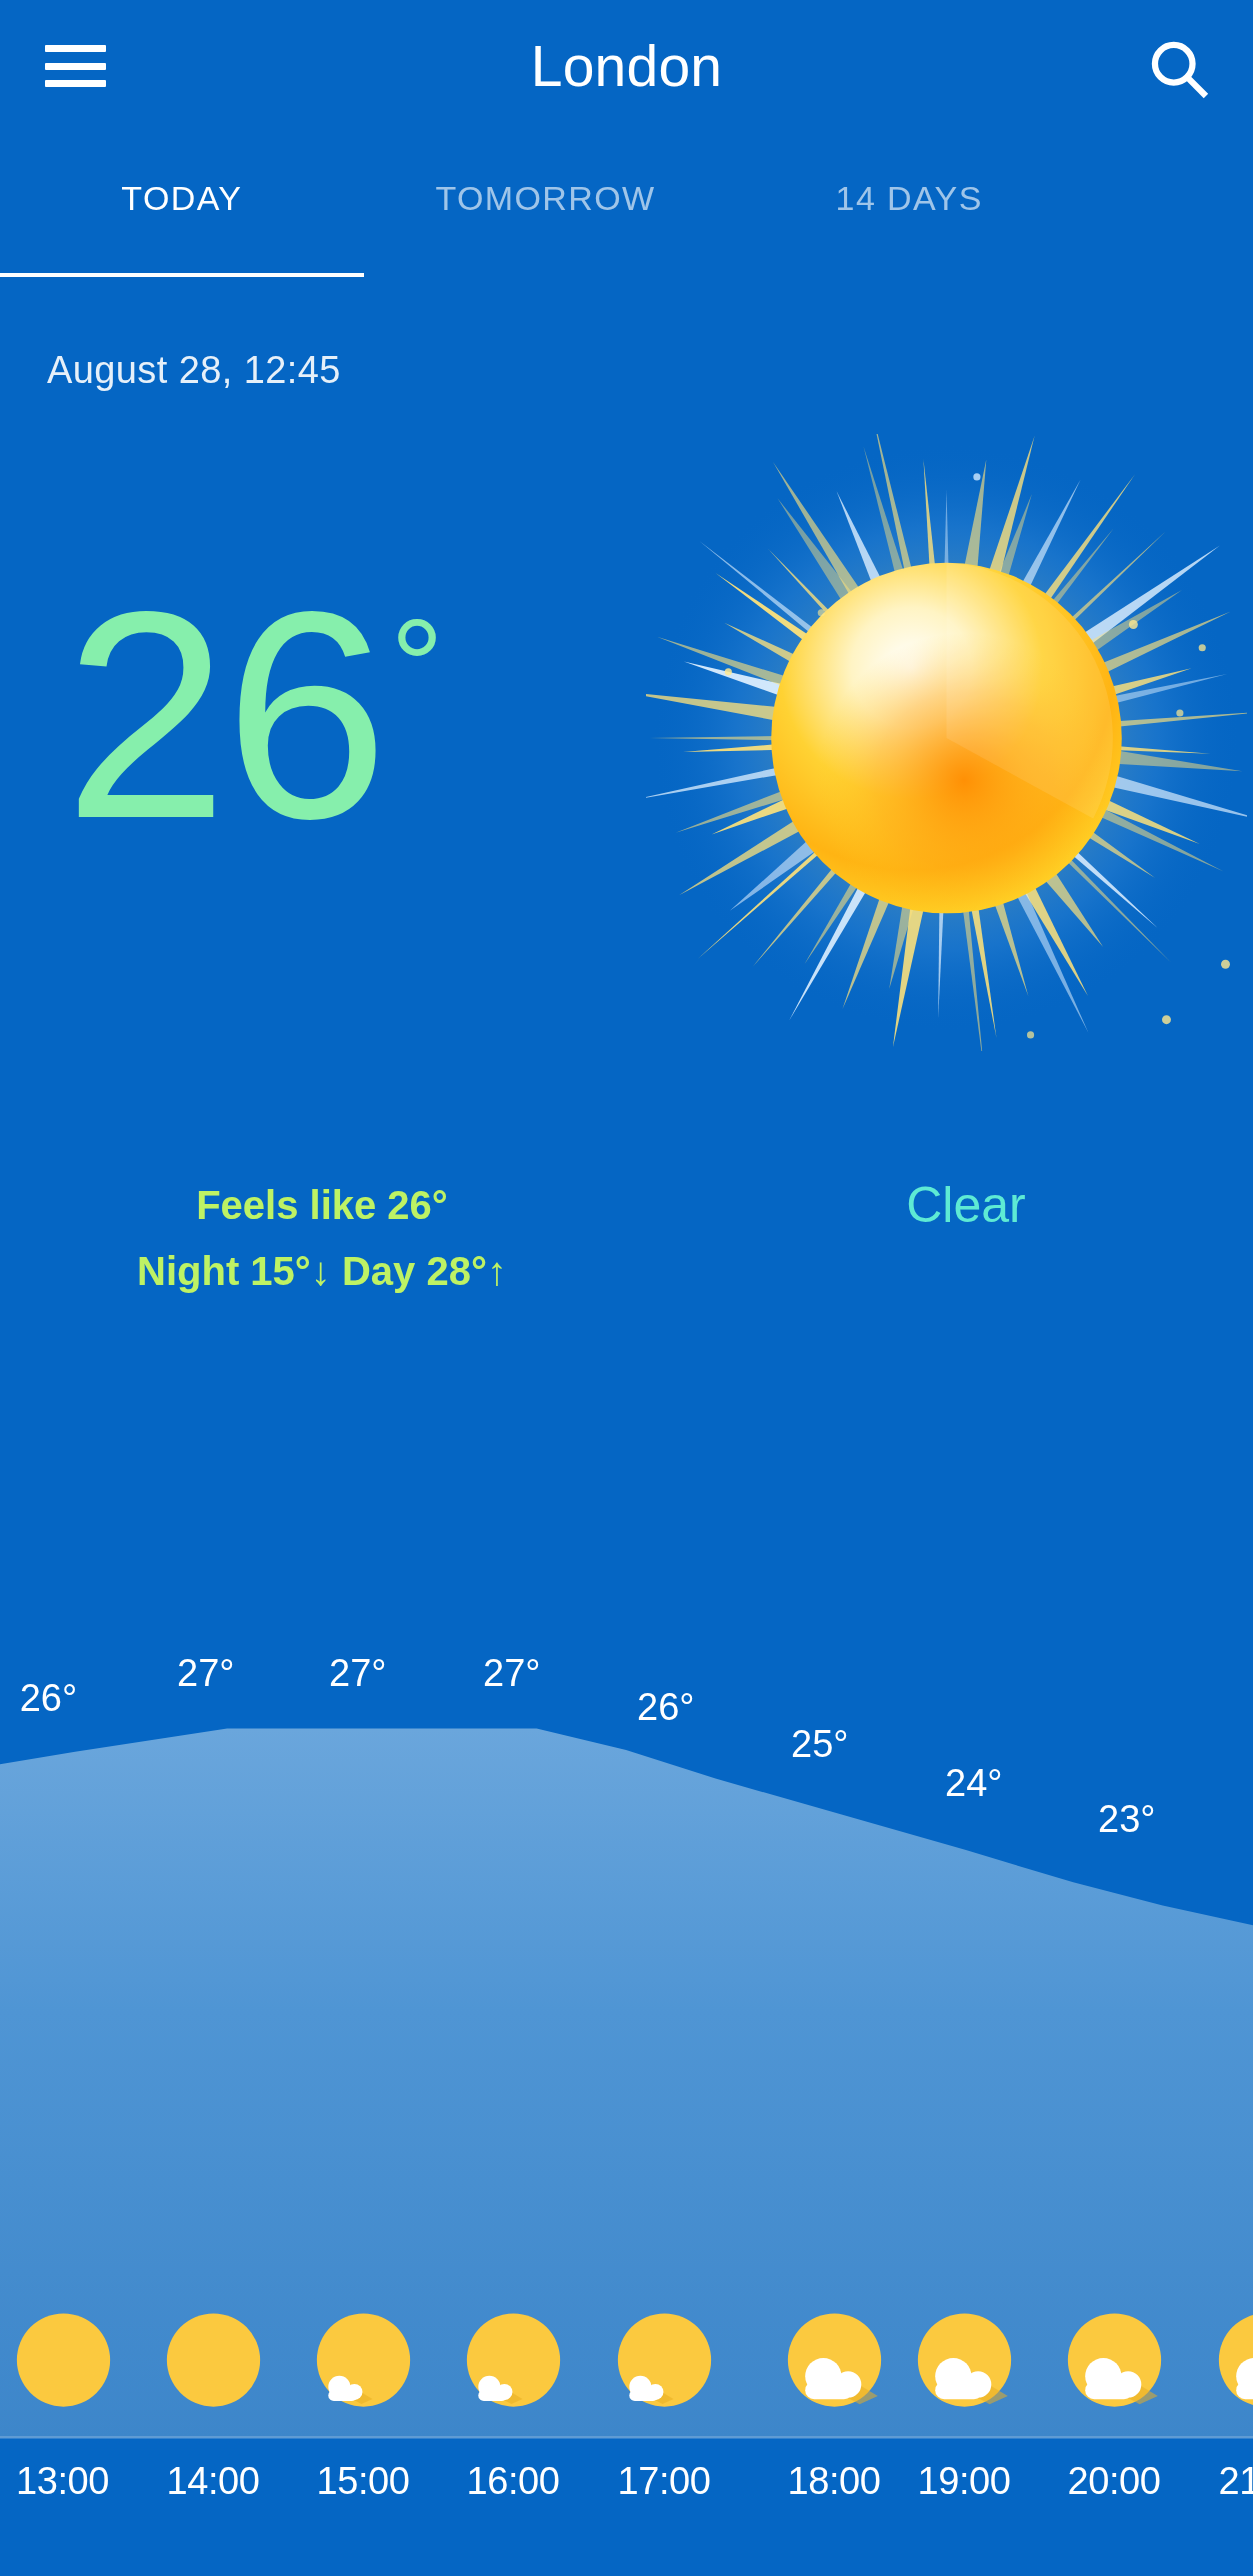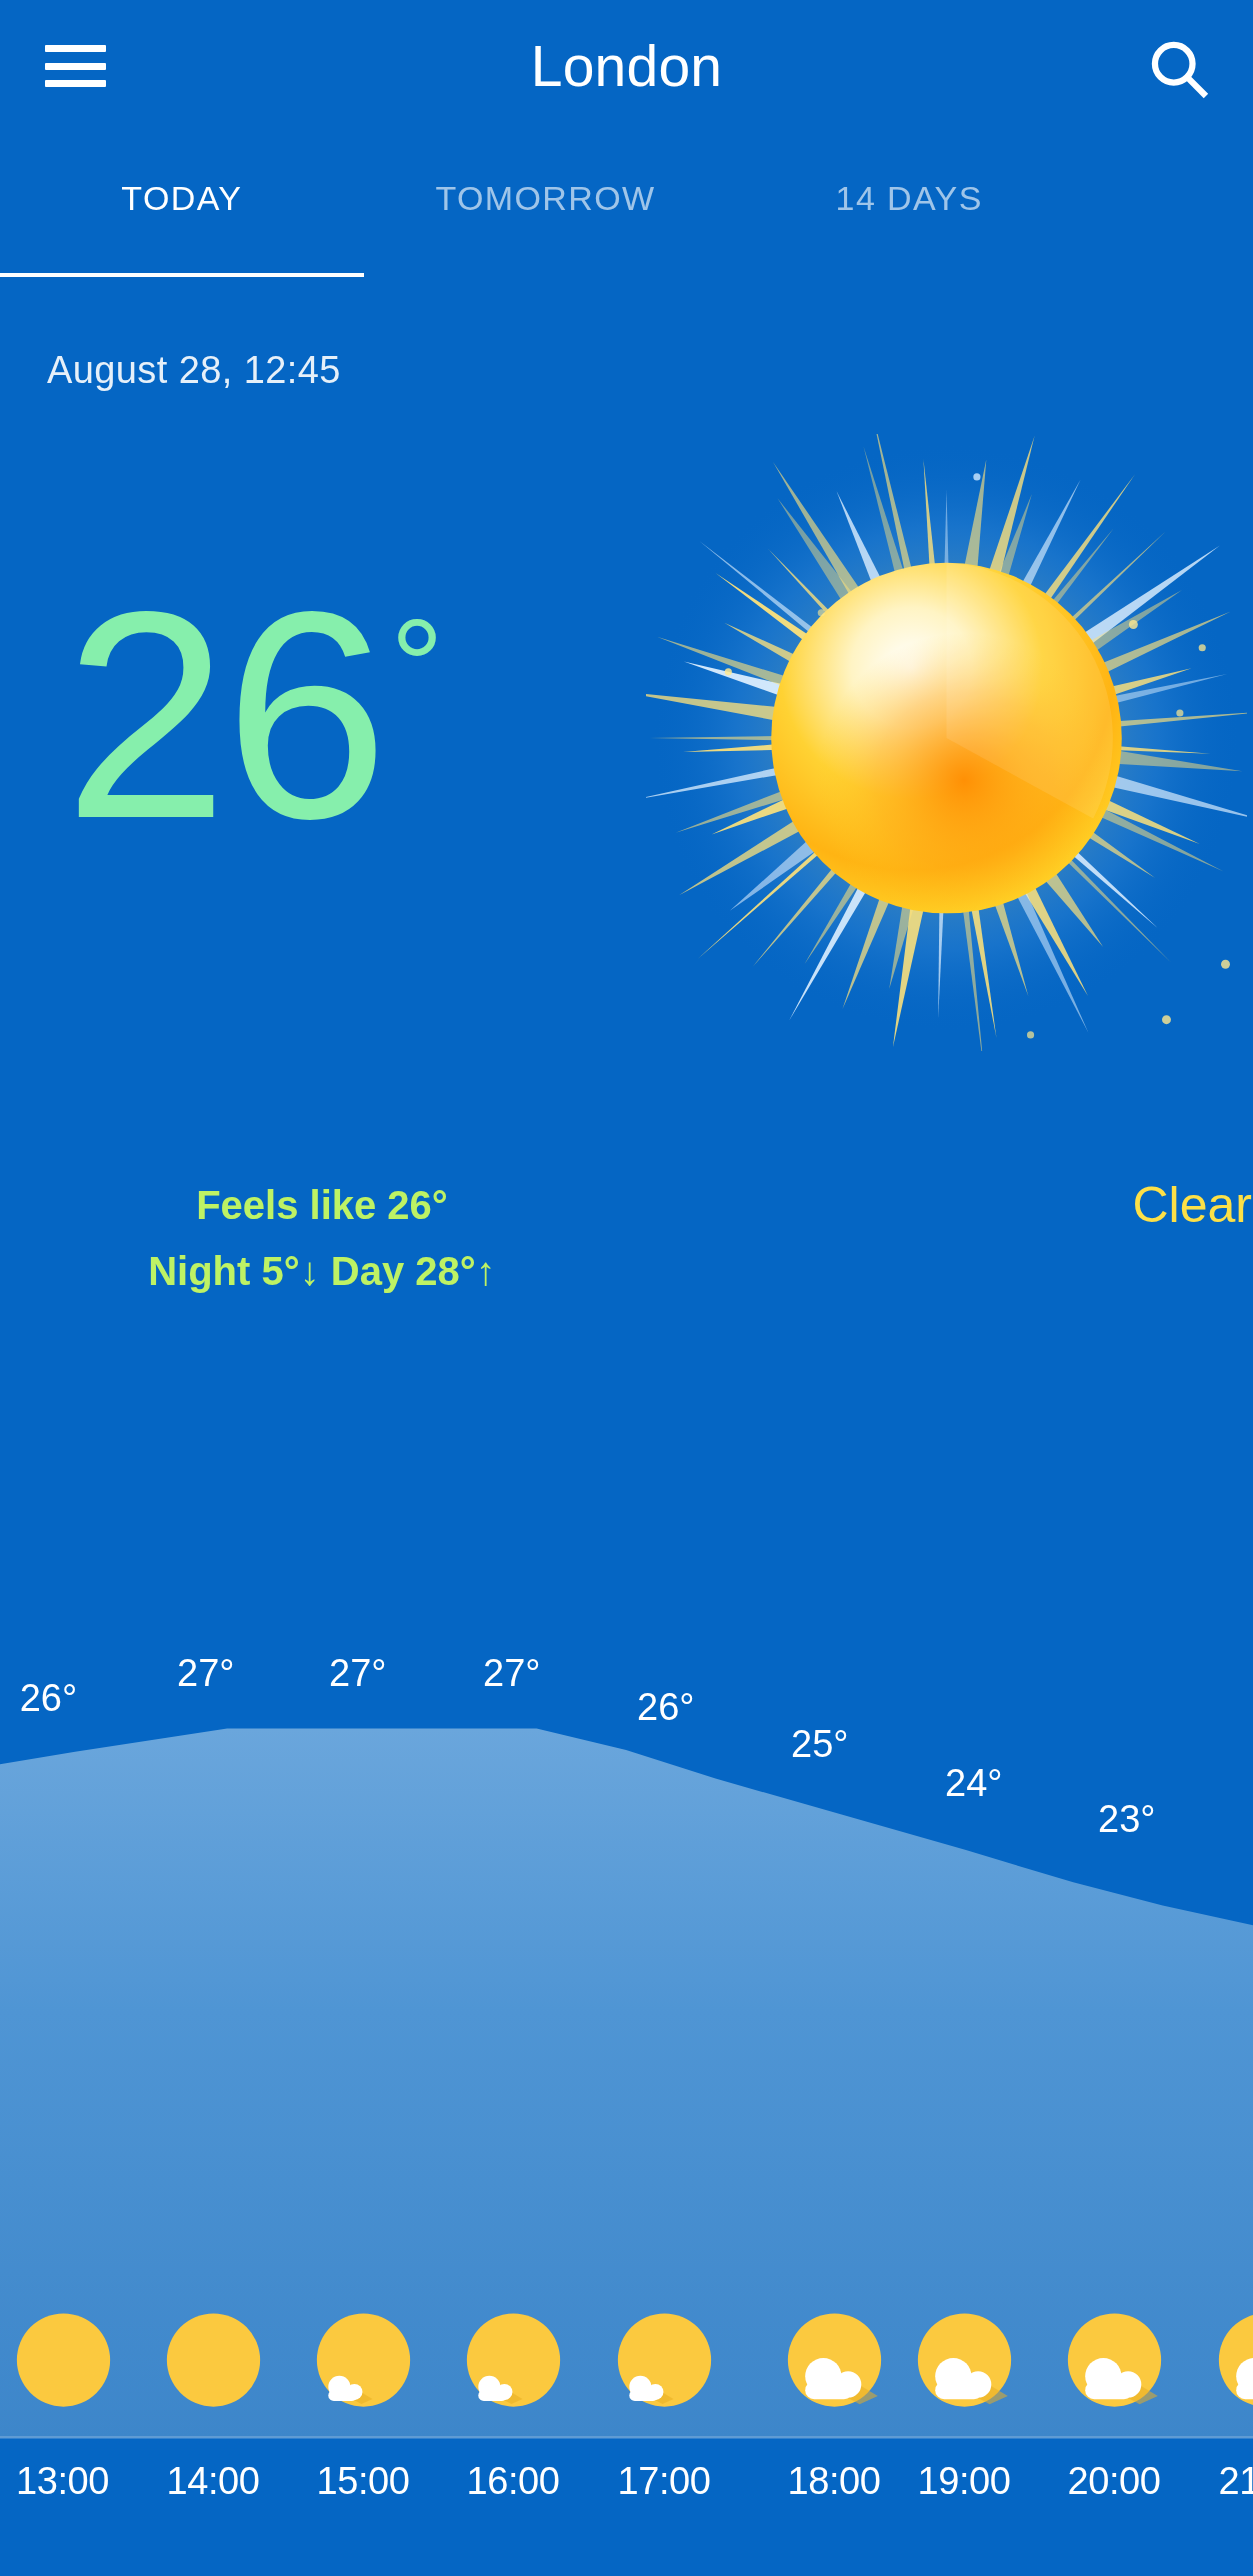--- a/index.html
+++ b/index.html
@@ -85,21 +85,21 @@
   }
 
   #feels-block {
     position:absolute; left:0; top:1172px; width:644px;
     text-align:center; color:#bef264;
     font-size:40px; font-weight:700; line-height:66px;
   }
 
   #condition-label {
     position:absolute; left:680px; top:1176px; width:572px;
-    text-align:right; color:#fde047;
+    text-align:center; color:#5eead4;
     font-size:50px; font-weight:300;
   }
 
   
   #sun-icon {
     position:absolute; left:646px; top:434px;
     width:601px; height:617px;
   }
 
   
@@ -281,21 +281,21 @@
       <circle cx="370" cy="48" r="4" fill="#cfe9ff" opacity="0.8"></circle>
       <circle cx="196" cy="200" r="4" fill="#ffe98f" opacity="0.6"></circle>
       <circle cx="648" cy="593" r="5" fill="#ffe98f" opacity="0.8"></circle>
       <circle cx="582" cy="655" r="5" fill="#ffe98f" opacity="0.8"></circle>
       <circle cx="430" cy="672" r="4" fill="#ffe98f" opacity="0.7"></circle>
     </svg>
   </div>
 
   <div id="feels-block">
     <div>Feels like 26°</div>
-    <div>Night 5°↓ Day 28°↑</div>
+    <div>Night 15°↓ Day 28°↑</div>
   </div>
 
   <div id="condition-label">Clear</div>
 
   <div id="graph">
     <svg viewBox="0 0 1401 865" preserveAspectRatio="none">
       <defs>
         <linearGradient id="areaFill" x1="0" y1="0" x2="0" y2="1">
           <stop offset="0%" stop-color="#6aa6dc"></stop>
           <stop offset="40%" stop-color="#4f95d4"></stop>

